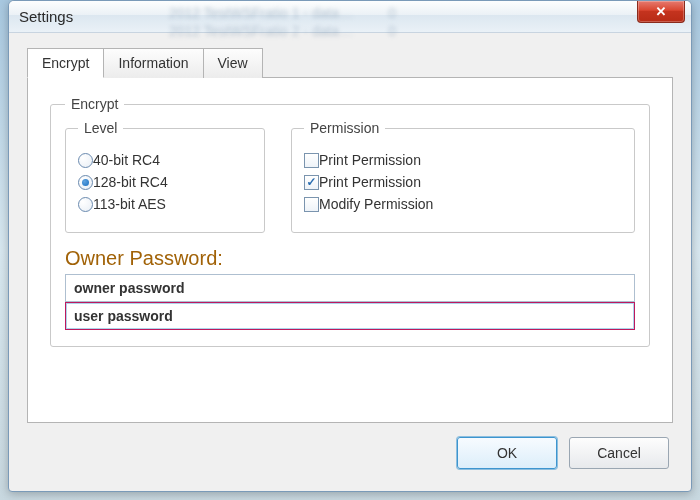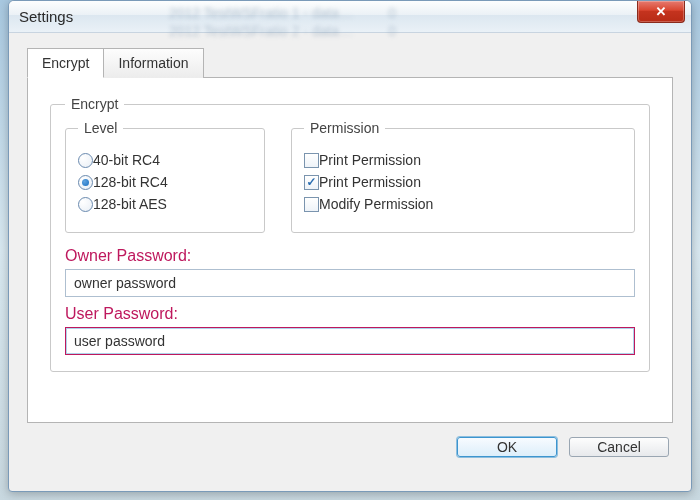--- a/index.html
+++ b/index.html
@@ -140,44 +140,45 @@
     display: inline-flex;
     align-items: center;
     justify-content: center;
     font-size: 12px;
     color: #2a6db0;
     cursor: pointer;
     line-height: 1;
     font-weight: bold;
   }
   .pw-block { margin-top: 14px; }
-  .pw-label { margin: 8px 0 4px 0; font-size: 16px; color: #be185d; }
+  .pw-label { margin: 8px 0 4px 0; font-size: 20px; color: #a16207; }
   .textfield {
     width: 100%;
     height: 28px;
     border: 1px solid #aebfd0;
     background: #fff;
     padding: 4px 8px;
     font-size: 14px;
     color: #333;
     font-family: inherit;
+    font-weight: bold;
   }
   .textfield.focus {
     border: 1px solid #be185d;
     box-shadow: 0 0 0 1px rgba(92,168,216,0.5) inset;
   }
   .buttonbar {
     display: flex;
     justify-content: flex-end;
     gap: 12px;
     padding: 14px 4px 0 0;
   }
   .btn {
     width: 100px;
-    height: 20px;
+    height: 32px;
     border: 1px solid #9aa6b2;
     background: linear-gradient(to bottom, #fdfdfd, #e7e9ec);
     border-radius: 3px;
     font-size: 14px;
     cursor: pointer;
     display: inline-flex;
     align-items: center;
     justify-content: center;
   }
   .btn.default {
@@ -209,20 +210,21 @@
     <div class="close-btn">
       <span>✕</span>
     </div>
   </div>
 
   <div class="client">
 
     <div class="tabstrip">
       <div class="tab active"><span>Encrypt</span></div>
       <div class="tab"><span>Information</span></div>
+      <div class="tab"><span>View</span></div>
     </div>
 
     <div class="tabpanel">
 
       <fieldset class="encrypt-group">
         <legend>Encrypt</legend>
 
         <div class="row-top">
 
           <fieldset class="level-group">
@@ -230,21 +232,21 @@
             <div class="opt">
               <span class="radio"></span>
               <span>40-bit RC4</span>
             </div>
             <div class="opt">
               <span class="radio checked"></span>
               <span>128-bit RC4</span>
             </div>
             <div class="opt">
               <span class="radio"></span>
-              <span>128-bit AES</span>
+              <span>113-bit AES</span>
             </div>
           </fieldset>
 
           <fieldset class="perm-group">
             <legend>Permission</legend>
             <div class="opt">
               <span class="checkbox"></span>
               <span>Print Permission</span>
             </div>
             <div class="opt">
@@ -255,21 +257,20 @@
               <span class="checkbox"></span>
               <span>Modify Permission</span>
             </div>
           </fieldset>
 
         </div>
 
         <div class="pw-block">
           <div class="pw-label">Owner Password:</div>
           <input class="textfield" type="text" value="owner password" style="">
-          <div class="pw-label">User Password:</div>
           <input class="textfield focus" type="text" value="user password" style="">
         </div>
 
       </fieldset>
 
     </div>
 
     <div class="buttonbar">
       <div class="btn default">
           <span>OK</span>

